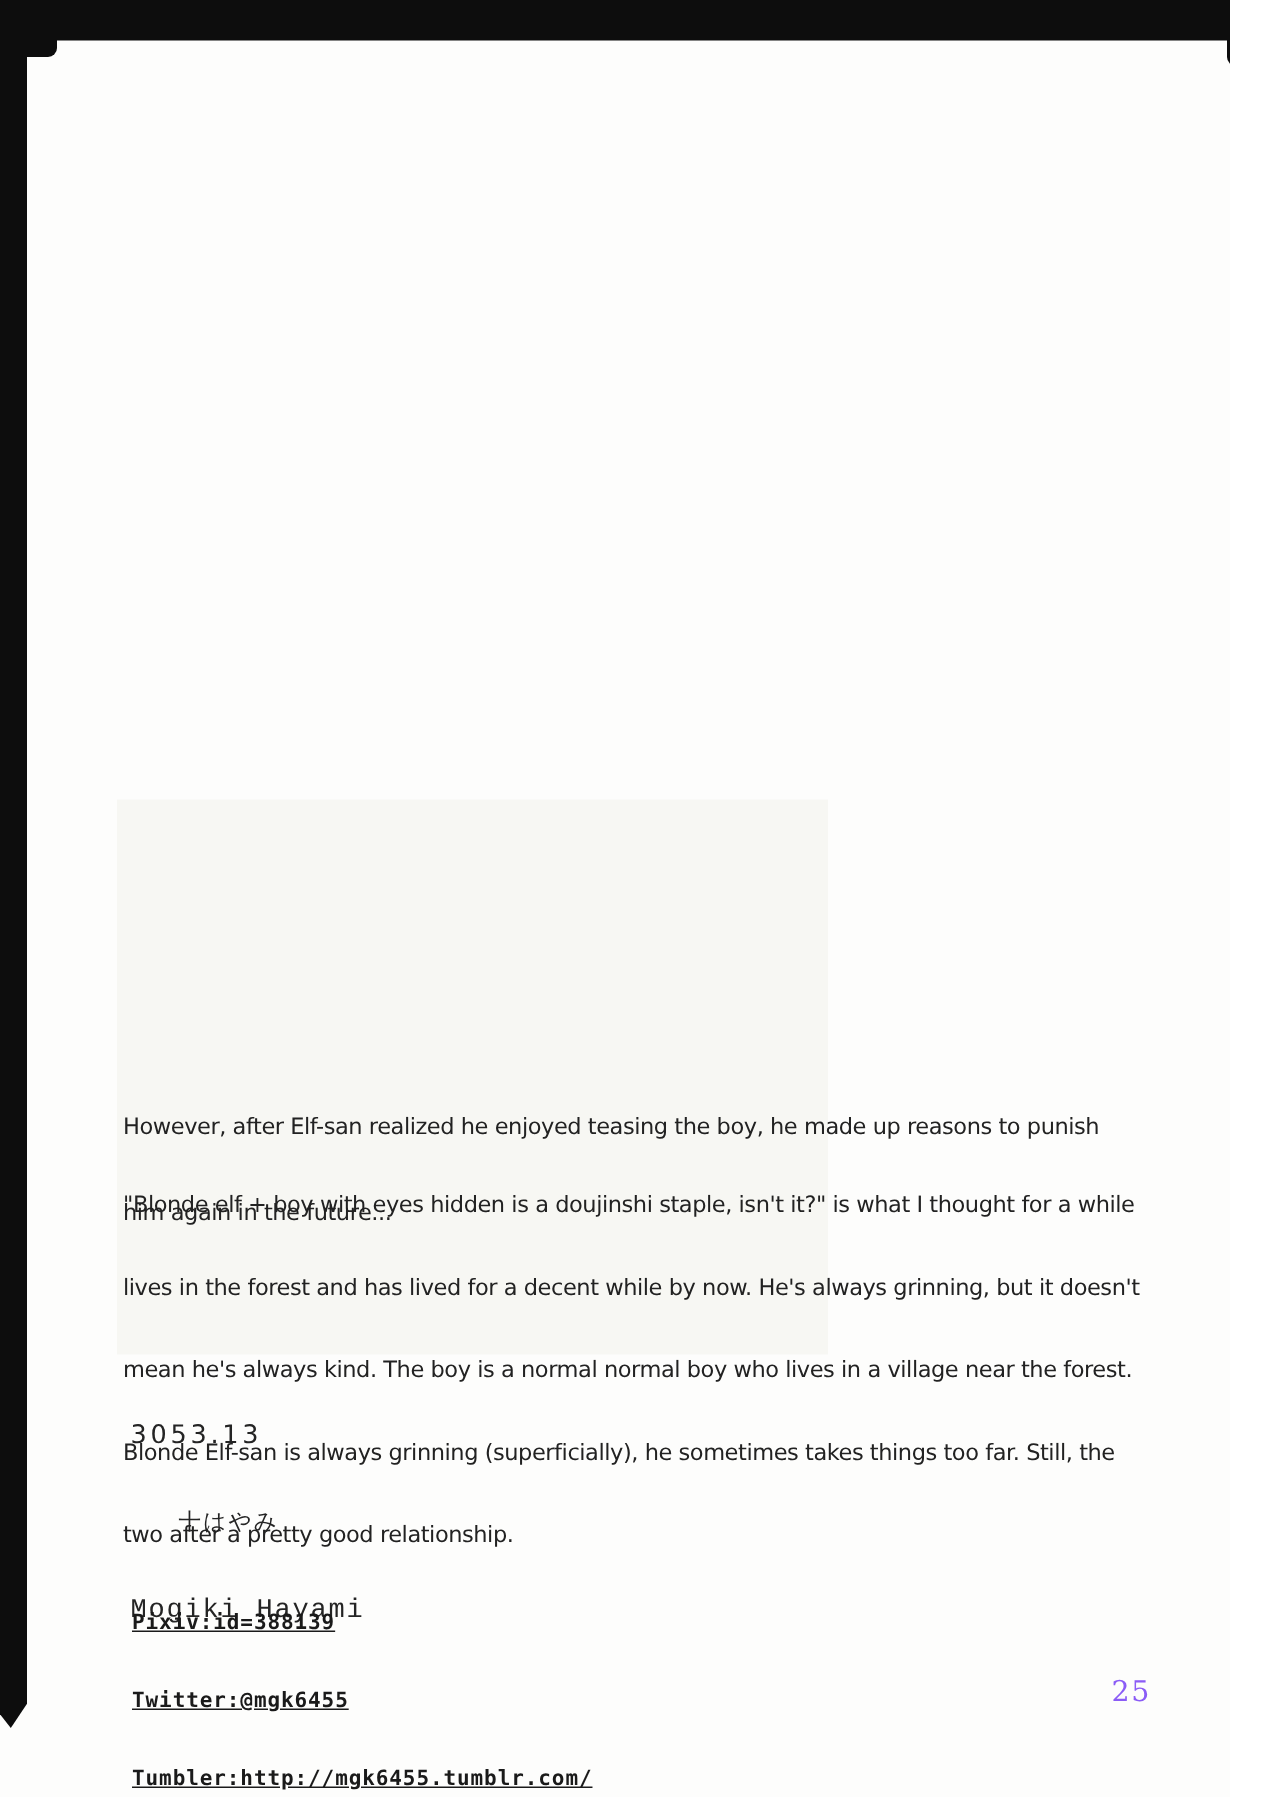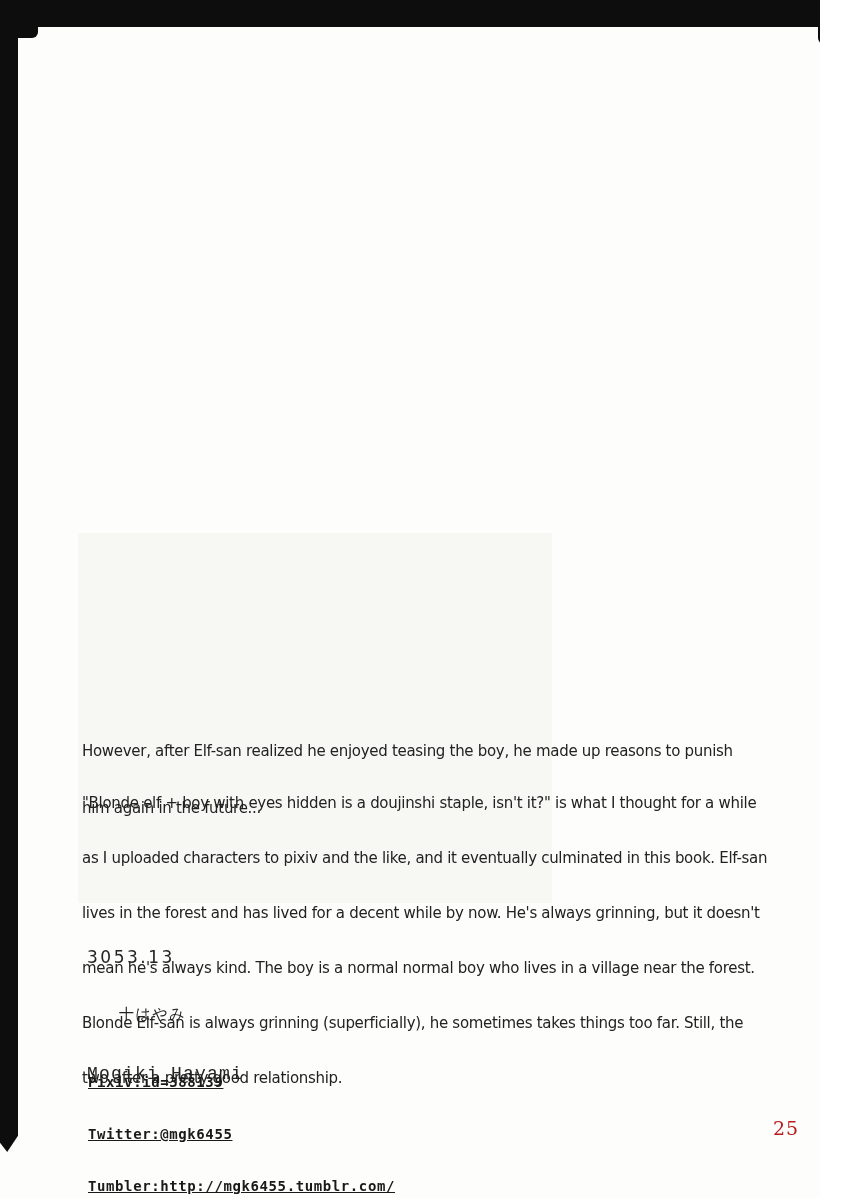--- a/index.html
+++ b/index.html
@@ -72,26 +72,26 @@
     font-weight: bold;
     font-size: 14px;
     letter-spacing: 0.6px;
     color: #1a1a1a;
     white-space: pre;
   }
   .contact .line { height: 20px; line-height: 20px; text-decoration: underline; }
 
   .page-number {
     position: absolute;
-    left: 773px;
+    left: 741px;
     top: 1117px;
     font-family: "DejaVu Serif", serif;
     font-size: 19px;
     letter-spacing: 1px;
-    color: #b91c1c;
+    color: #8b5cf6;
   }
 </style>
 </head>
 <body>
 
 <div class="page">
 
   <div class="scan-border top"></div>
   <div class="scan-border corner-tl"></div>
   <div class="scan-border corner-tr"></div>
@@ -100,21 +100,20 @@
 
   <div class="bleed-through"></div>
 
   <div class="afterword para1">
     <div class="line">However, after Elf-san realized he enjoyed teasing the boy, he made up reasons to punish</div>
     <div class="line">him again in the future...</div>
   </div>
 
   <div class="afterword para2">
     <div class="line">"Blonde elf + boy with eyes hidden is a doujinshi staple, isn't it?" is what I thought for a while</div>
-    <div class="line">as I uploaded characters to pixiv and the like, and it eventually culminated in this book. Elf-san</div>
     <div class="line">lives in the forest and has lived for a decent while by now. He's always grinning, but it doesn't</div>
     <div class="line">mean he's always kind. The boy is a normal normal boy who lives in a village near the forest.</div>
     <div class="line">Blonde Elf-san is always grinning (superficially), he sometimes takes things too far. Still, the</div>
     <div class="line">two after a pretty good relationship.</div>
   </div>
 
   <div class="credits">
     <div class="credit-date">3053.13</div>
     <div class="credit-jp">十はやみ</div>
     <div class="credit-romaji">Mogiki Hayami</div>

